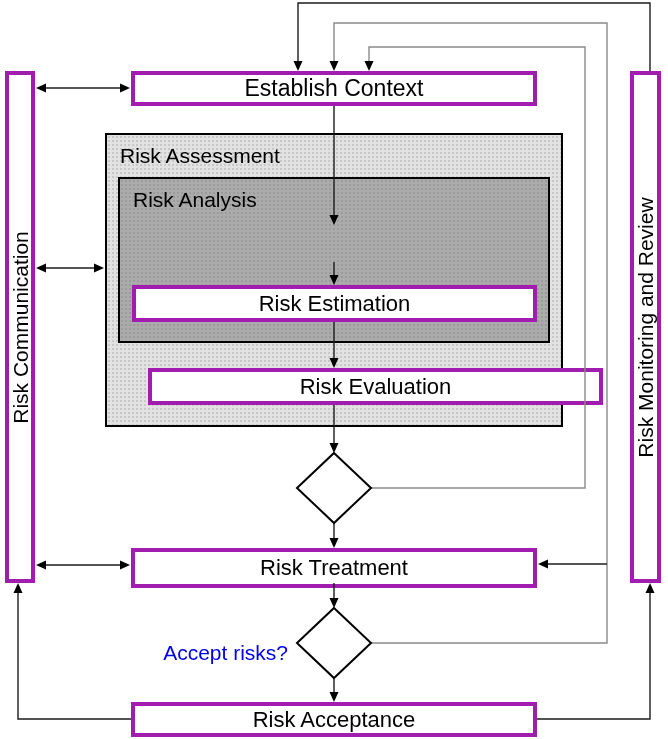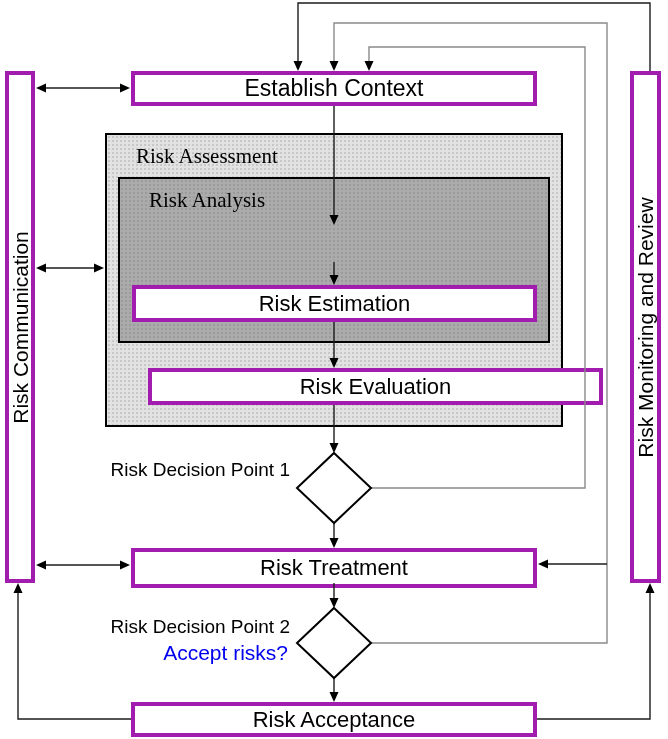--- a/index.html
+++ b/index.html
@@ -21,21 +21,21 @@
     background-color:var(--fill-assessment,#e2e2e2);
     background-image:radial-gradient(circle,var(--dot-assessment,#c6c6c6) 1px,transparent 1.2px);
     background-size:4px 4px;
   }
   #risk-analysis{
     background-color:var(--fill-analysis,#ababab);
     background-image:radial-gradient(circle,var(--dot-analysis,#9c9c9c) 1px,transparent 1.2px);
     background-size:4px 4px;
   }
   .container-title{
-    position:absolute;top:9px;left:29px;font-size:21px;white-space:nowrap;font-family:Liberation Serif, serif;
+    position:absolute;top:9px;left:13px;font-size:21px;white-space:nowrap;
   }
   .decision-label{
     position:absolute;text-align:right;white-space:nowrap;
   }
   .decision-title{font-size:19px;color:#000;}
   .decision-question{font-size:21px;color:var(--blue,#0000ee);}
   #connectors{position:absolute;left:0;top:0;pointer-events:none;}
   #connectors path{fill:none;stroke-width:1.4px;}
   #connectors .dark{stroke:var(--line,#1c1c1c);}
   #connectors .feedback{stroke:var(--feedback,#8a8a8a);}
@@ -73,22 +73,20 @@
     <span class="label">Risk Evaluation</span>
   </div>
 
   <div class="box" id="risk-treatment" style="left:131px;top:548px;width:406px;height:40px;">
     <span class="label">Risk Treatment</span>
   </div>
   <div class="box" id="risk-acceptance" style="left:131px;top:702px;width:406px;height:35px;">
     <span class="label">Risk Acceptance</span>
   </div>
 
-  <div class="decision-label decision-title" style="left:40px;top:459px;width:250px;">Risk Decision Point 1</div>
-  <div class="decision-label decision-title" style="left:40px;top:616px;width:250px;">Risk Decision Point 2</div>
   <div class="decision-label decision-question" style="left:38px;top:641px;width:250px;">Accept risks?</div>
 
   <svg id="connectors" width="668" height="739" viewBox="0 0 668 739">
 
     <g>
       <path class="feedback" d="M371 488 H585 V47 H369 V61"></path>
     </g>
     <g>
       <path class="feedback" d="M371 643 H607 V23 H334 V61"></path>
     </g>

